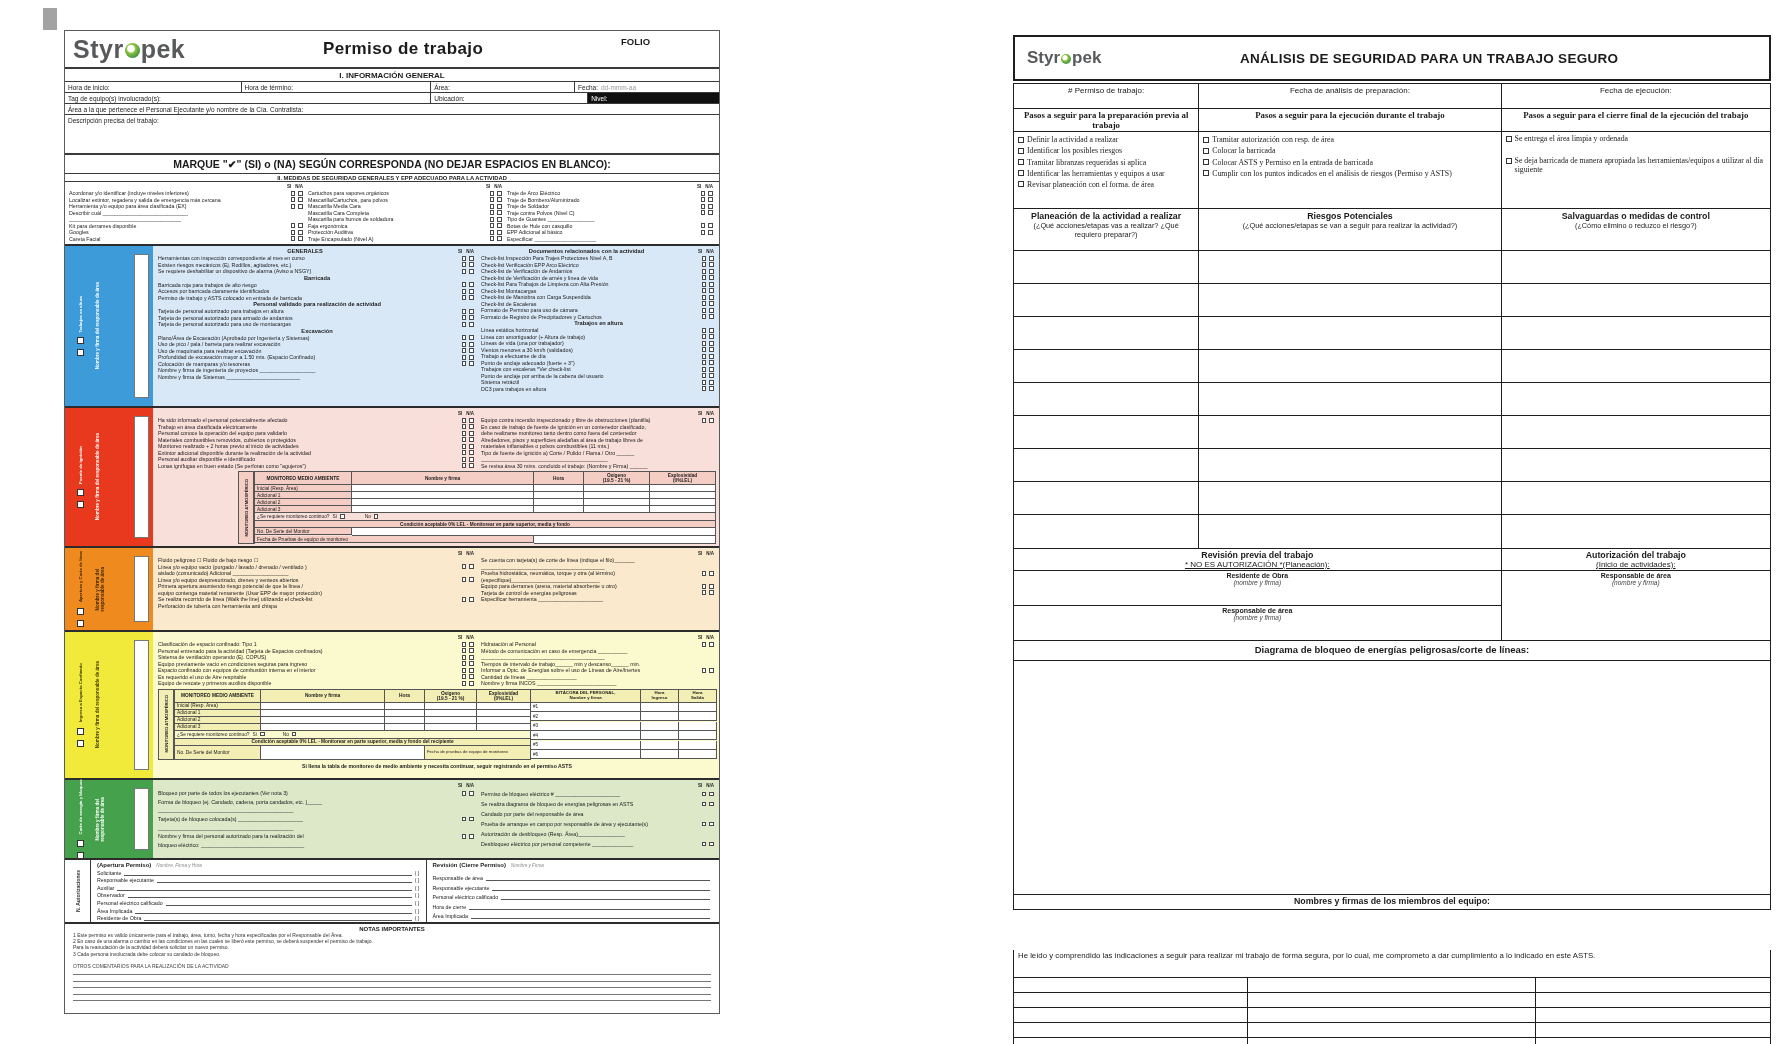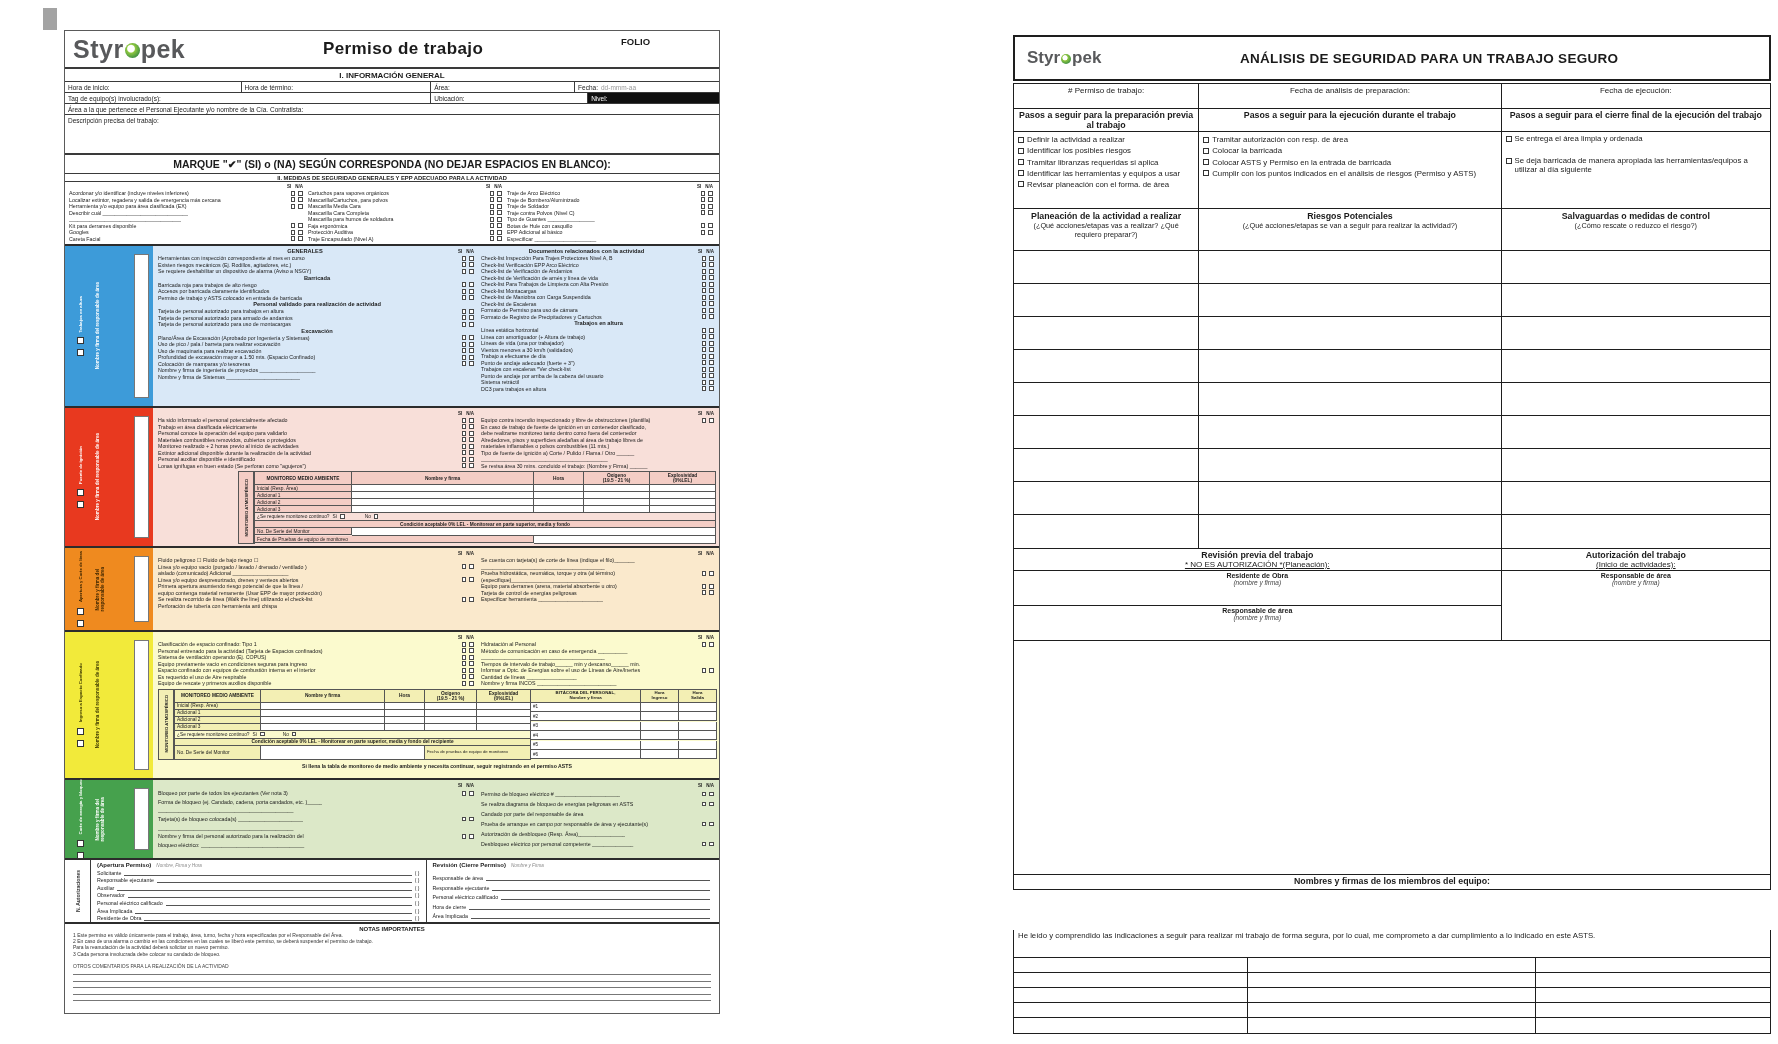--- a/index.html
+++ b/index.html
@@ -101,21 +101,21 @@
   #rp{position:absolute;left:1013px;top:35px;width:758px;height:978px;background:#fff;font-size:8px;}
   #rp *{box-sizing:border-box;}
   .rp-head{height:46px;border:2px solid #1e1e1e;display:flex;align-items:center;padding:0 12px;}
   .rlogo{font-size:17px;font-weight:600;color:#58595b;display:flex;align-items:center;}
   .rlogo .logo-o{width:10px;height:10px;margin:2px 1px 0 1px;}
   .rp-title{flex:1;text-align:center;font-weight:bold;font-size:13.5px;letter-spacing:.3px;}
   .rp-info{display:flex;height:26px;border:1px solid #1e1e1e;margin-top:2px;}
   .ric{border-right:1px solid #1e1e1e;text-align:center;padding-top:2px;font-size:8px;}
   .ric:last-child{border-right:none;}
   .w1{width:24.5%;} .w2{width:40%;} .w3{width:35.5%;}
-  .rp-steps{display:flex;border:1px solid #1e1e1e;border-top:none;height:100px;}
+  .rp-steps{display:flex;border:1px solid #1e1e1e;border-top:none;height:100px;font-family:Liberation Serif, serif;}
   .rcol{border-right:1px solid #1e1e1e;display:flex;flex-direction:column;overflow:hidden;}
   .rcol:last-child{border-right:none;}
   .rcol-h{font-weight:bold;font-size:8.8px;text-align:center;border-bottom:1px solid #1e1e1e;
           padding:1px 3px;line-height:10px;min-height:23px;}
   .steps-list{padding:1px 4px;font-size:7.8px;line-height:9px;}
   .step{display:flex;gap:3px;margin-top:2.2px;}
   .sq{width:6px;height:6px;border:1px solid #333;flex:none;margin-top:1.5px;background:#fff;}
   .rp-grid-h{display:flex;border:1px solid #1e1e1e;border-top:none;height:42px;}
   .gcell{border-right:1px solid #1e1e1e;text-align:center;padding:2px 6px;overflow:hidden;}
   .gcell:last-child{border-right:none;}
@@ -1500,21 +1500,21 @@
       <div class="gcell w1">
         <div class="g-t">Planeación de la actividad a realizar</div>
         <div class="g-s">(¿Qué acciones/etapas vas a realizar? ¿Qué requiero preparar?)</div>
       </div>
       <div class="gcell w2">
         <div class="g-t">Riesgos Potenciales</div>
         <div class="g-s">(¿Qué acciones/etapas se van a seguir para realizar la actividad?)</div>
       </div>
       <div class="gcell w3">
         <div class="g-t">Salvaguardas o medidas de control</div>
-        <div class="g-s">(¿Cómo rescate o reduzco el riesgo?)</div>
+        <div class="g-s">(¿Cómo elimino o reduzco el riesgo?)</div>
       </div>
     </div>
 
     <div class="prows">
       <div class="prow">
           <div class="pc w1"></div>
           <div class="pc w2"></div>
           <div class="pc w3"></div>
         </div>
       <div class="prow">
@@ -1579,20 +1579,21 @@
           <div class="rev-t">Autorización del trabajo</div>
           <div class="rev-s">(Inicio de actividades):</div>
         </div>
         <div class="rev-cell">
           <div class="rev-n">Responsable de área</div>
           <div class="rev-nf">(nombre y firma)</div>
         </div>
       </div>
     </div>
 
+    <div class="diag-h">Diagrama de bloqueo de energías peligrosas/corte de líneas:</div>
     <div class="diag-box"></div>
 
     <div class="eq-h">Nombres y firmas de los miembros del equipo:</div>
     <div class="eq-txt">He leído y comprendido las indicaciones a seguir para realizar mi trabajo de forma segura, por lo cual, me comprometo a dar cumplimiento a lo indicado en este ASTS.</div>
     <div class="eq-rows">
       <div class="eq-row">
           <div class="eqc ew1"></div>
           <div class="eqc ew2"></div>
           <div class="eqc ew3"></div>
         </div>

